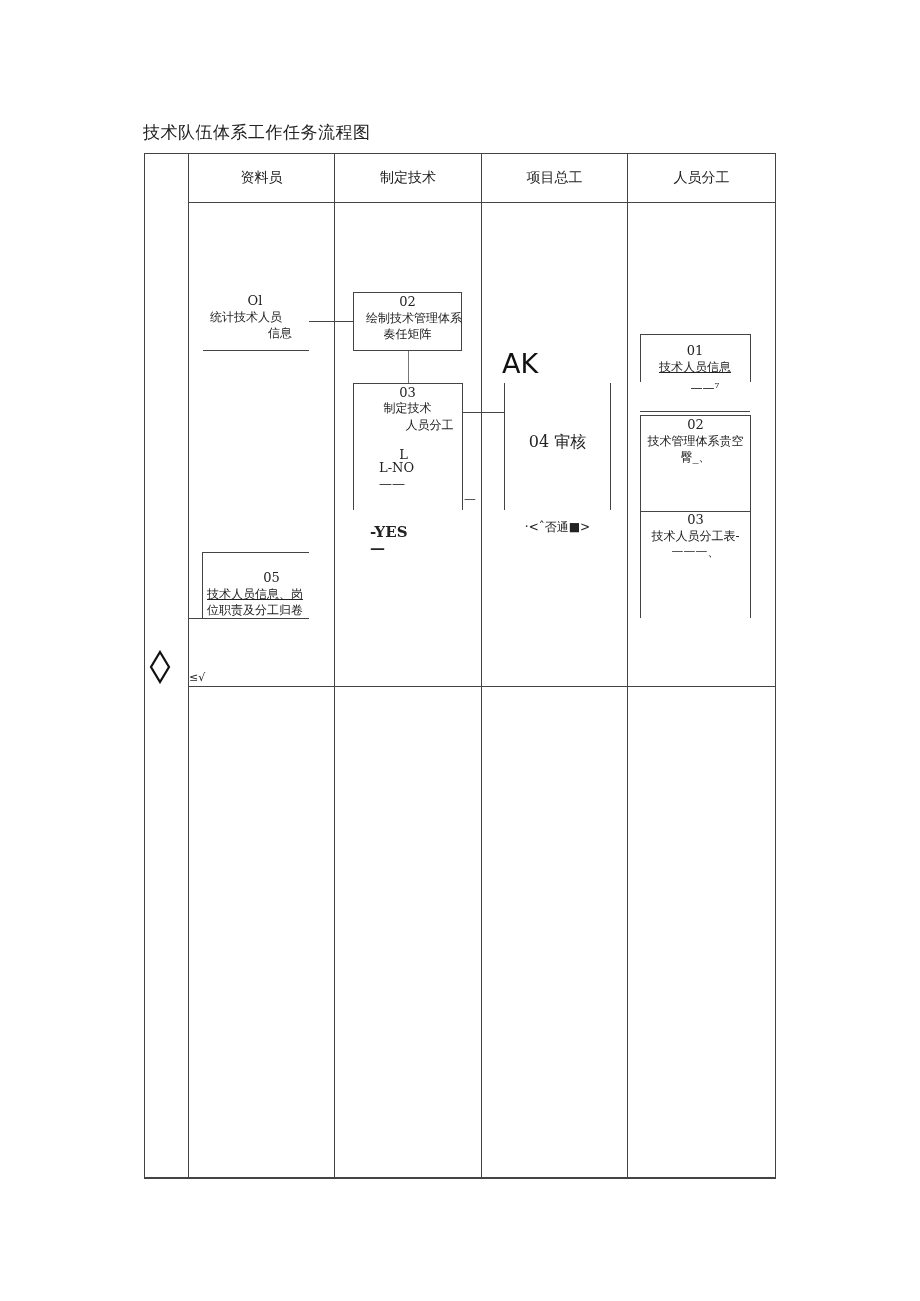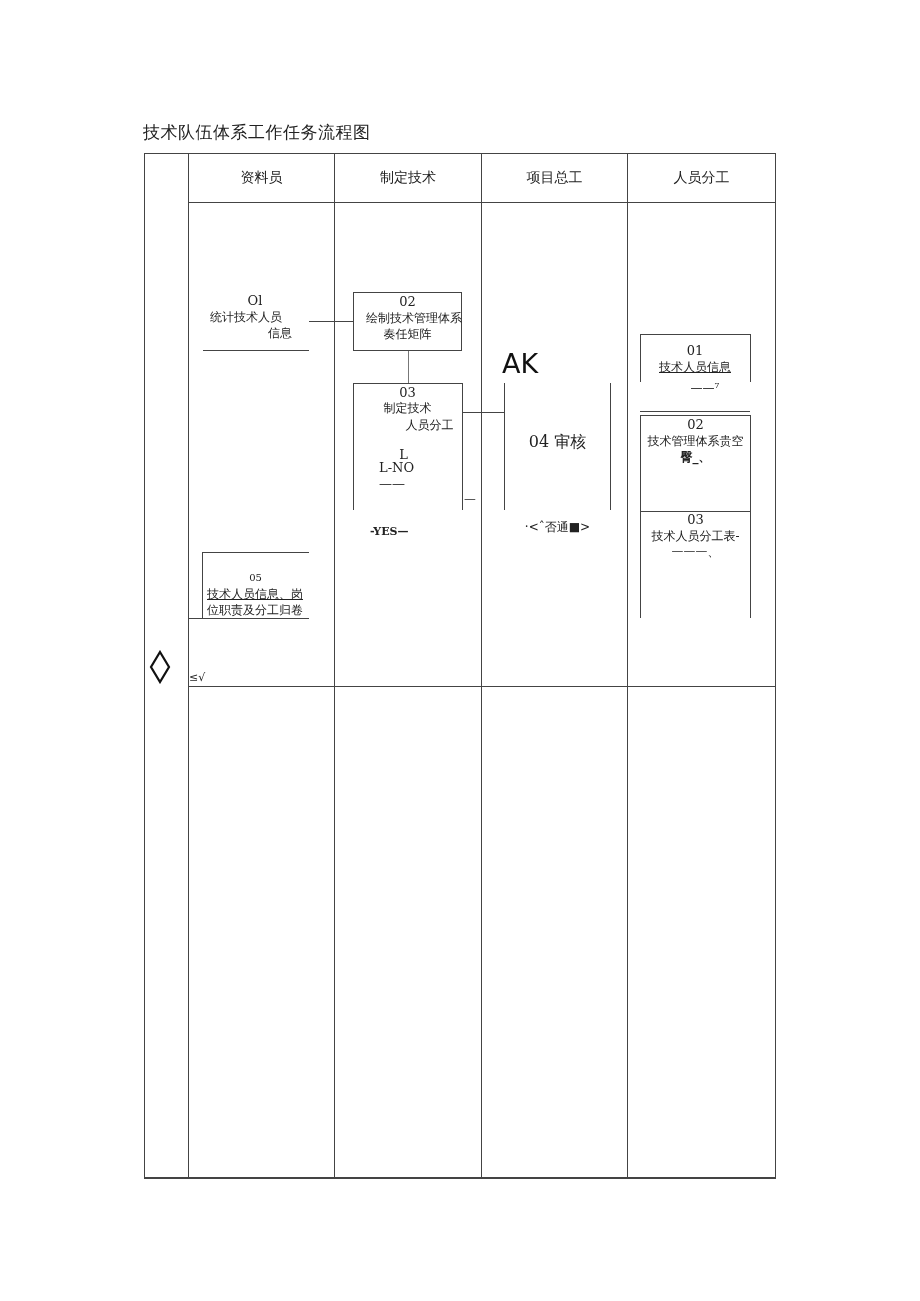--- a/index.html
+++ b/index.html
@@ -62,37 +62,37 @@
 <div>
   <div class="hline" style="left:353px; top:383px; width:109px;"></div>
   <div class="vline" style="left:353px; top:383px; height:127px;"></div>
   <div class="vline" style="left:462px; top:383px; height:127px;"></div>
   <div class="txt" style="left:353px; top:385px; width:109px; font-size:13px;">03</div>
   <div class="txt" style="left:353px; top:401px; width:109px;font-family:Liberation Mono, monospace;">制定技术</div>
   <div class="txt" style="left:353px; top:417px; width:109px;margin-left:22px;">人员分工</div>
   <div class="txt" style="left:353px; top:447px; width:101px; font-size:13px;">L</div>
   <div class="txt" style="left:379px; top:460px; width:60px; text-align:left; font-size:13px;">L-NO——</div>
   <div class="txt" style="left:462px; top:492px; width:16px; font-size:12px;">一</div>
-  <div class="txt" style="left:370px; top:524px; width:50px; text-align:left; font-size:11px; font-weight:bold;">-YES—</div>
+  <div class="txt" style="left:370px; top:524px; width:50px; text-align:left; font-size:15px; font-weight:bold;">-YES—</div>
 </div>
 
 <div class="hline" style="left:462px; top:412px; width:43px;"></div>
 
 <div class="ak">AK</div>
 <div>
   <div class="vline" style="left:504px; top:383px; height:127px;"></div>
   <div class="vline" style="left:610px; top:383px; height:127px;"></div>
   <div class="txt" style="left:505px; top:434px; width:105px; font-size:16px;">04 审核</div>
   <div class="txt" style="left:505px; top:495px; width:105px;margin-top:24px;">·&lt;ˆ否通■&gt;</div>
 </div>
 
 <div>
   <div class="hline" style="left:202px; top:552px; width:107px;"></div>
   <div class="vline" style="left:202px; top:552px; height:66px;"></div>
-  <div class="txt" style="left:202px; top:570px; width:107px; font-size:10px;">05</div>
+  <div class="txt" style="left:218px; top:570px; width:107px; font-size:13px;">05</div>
   <div class="txt" style="left:198px; top:586px; width:114px;text-decoration:underline;">技术人员信息、岗</div>
   <div class="txt" style="left:198px; top:602px; width:114px;">位职责及分工归卷</div>
   <div class="hline" style="left:188px; top:618px; width:121px;"></div>
 </div>
 
 <svg class="diamond" viewBox="0 0 22 34">
   <polygon points="11,2 20,17 11,32 2,17" fill="none" stroke="#111" stroke-width="2.2"></polygon>
 </svg>
 <div class="txt small" style="left:189px; top:670px; width:22px; text-align:left;">≤√</div>
 
@@ -103,21 +103,21 @@
   <div class="txt" style="left:640px; top:343px; width:110px; font-size:13px;">01</div>
   <div class="txt" style="left:640px; top:359px; width:110px;text-decoration:underline;">技术人员信息</div>
   <div class="txt" style="left:680px; top:380px; width:50px;">——⁷</div>
 </div>
 
 <div>
   <div class="hline" style="left:640px; top:411px; width:110px;"></div>
   <div class="box" style="left:640px; top:415px; width:111px; height:97px;"></div>
   <div class="txt" style="left:640px; top:417px; width:111px; font-size:13px;">02</div>
   <div class="txt" style="left:638px; top:433px; width:115px;">技术管理体系贵空</div>
-  <div class="txt" style="left:640px; top:449px; width:111px;font-weight:bold;">臀_、</div>
+  <div class="txt" style="left:640px; top:449px; width:111px;">臀_、</div>
 </div>
 
 <div>
   <div class="vline" style="left:640px; top:511px; height:107px;"></div>
   <div class="vline" style="left:750px; top:511px; height:107px;"></div>
   <div class="txt" style="left:640px; top:512px; width:111px; font-size:13px;">03</div>
   <div class="txt" style="left:638px; top:528px; width:115px;">技术人员分工表-</div>
   <div class="txt" style="left:640px; top:544px; width:111px;">一一一、</div>
 </div>
 

